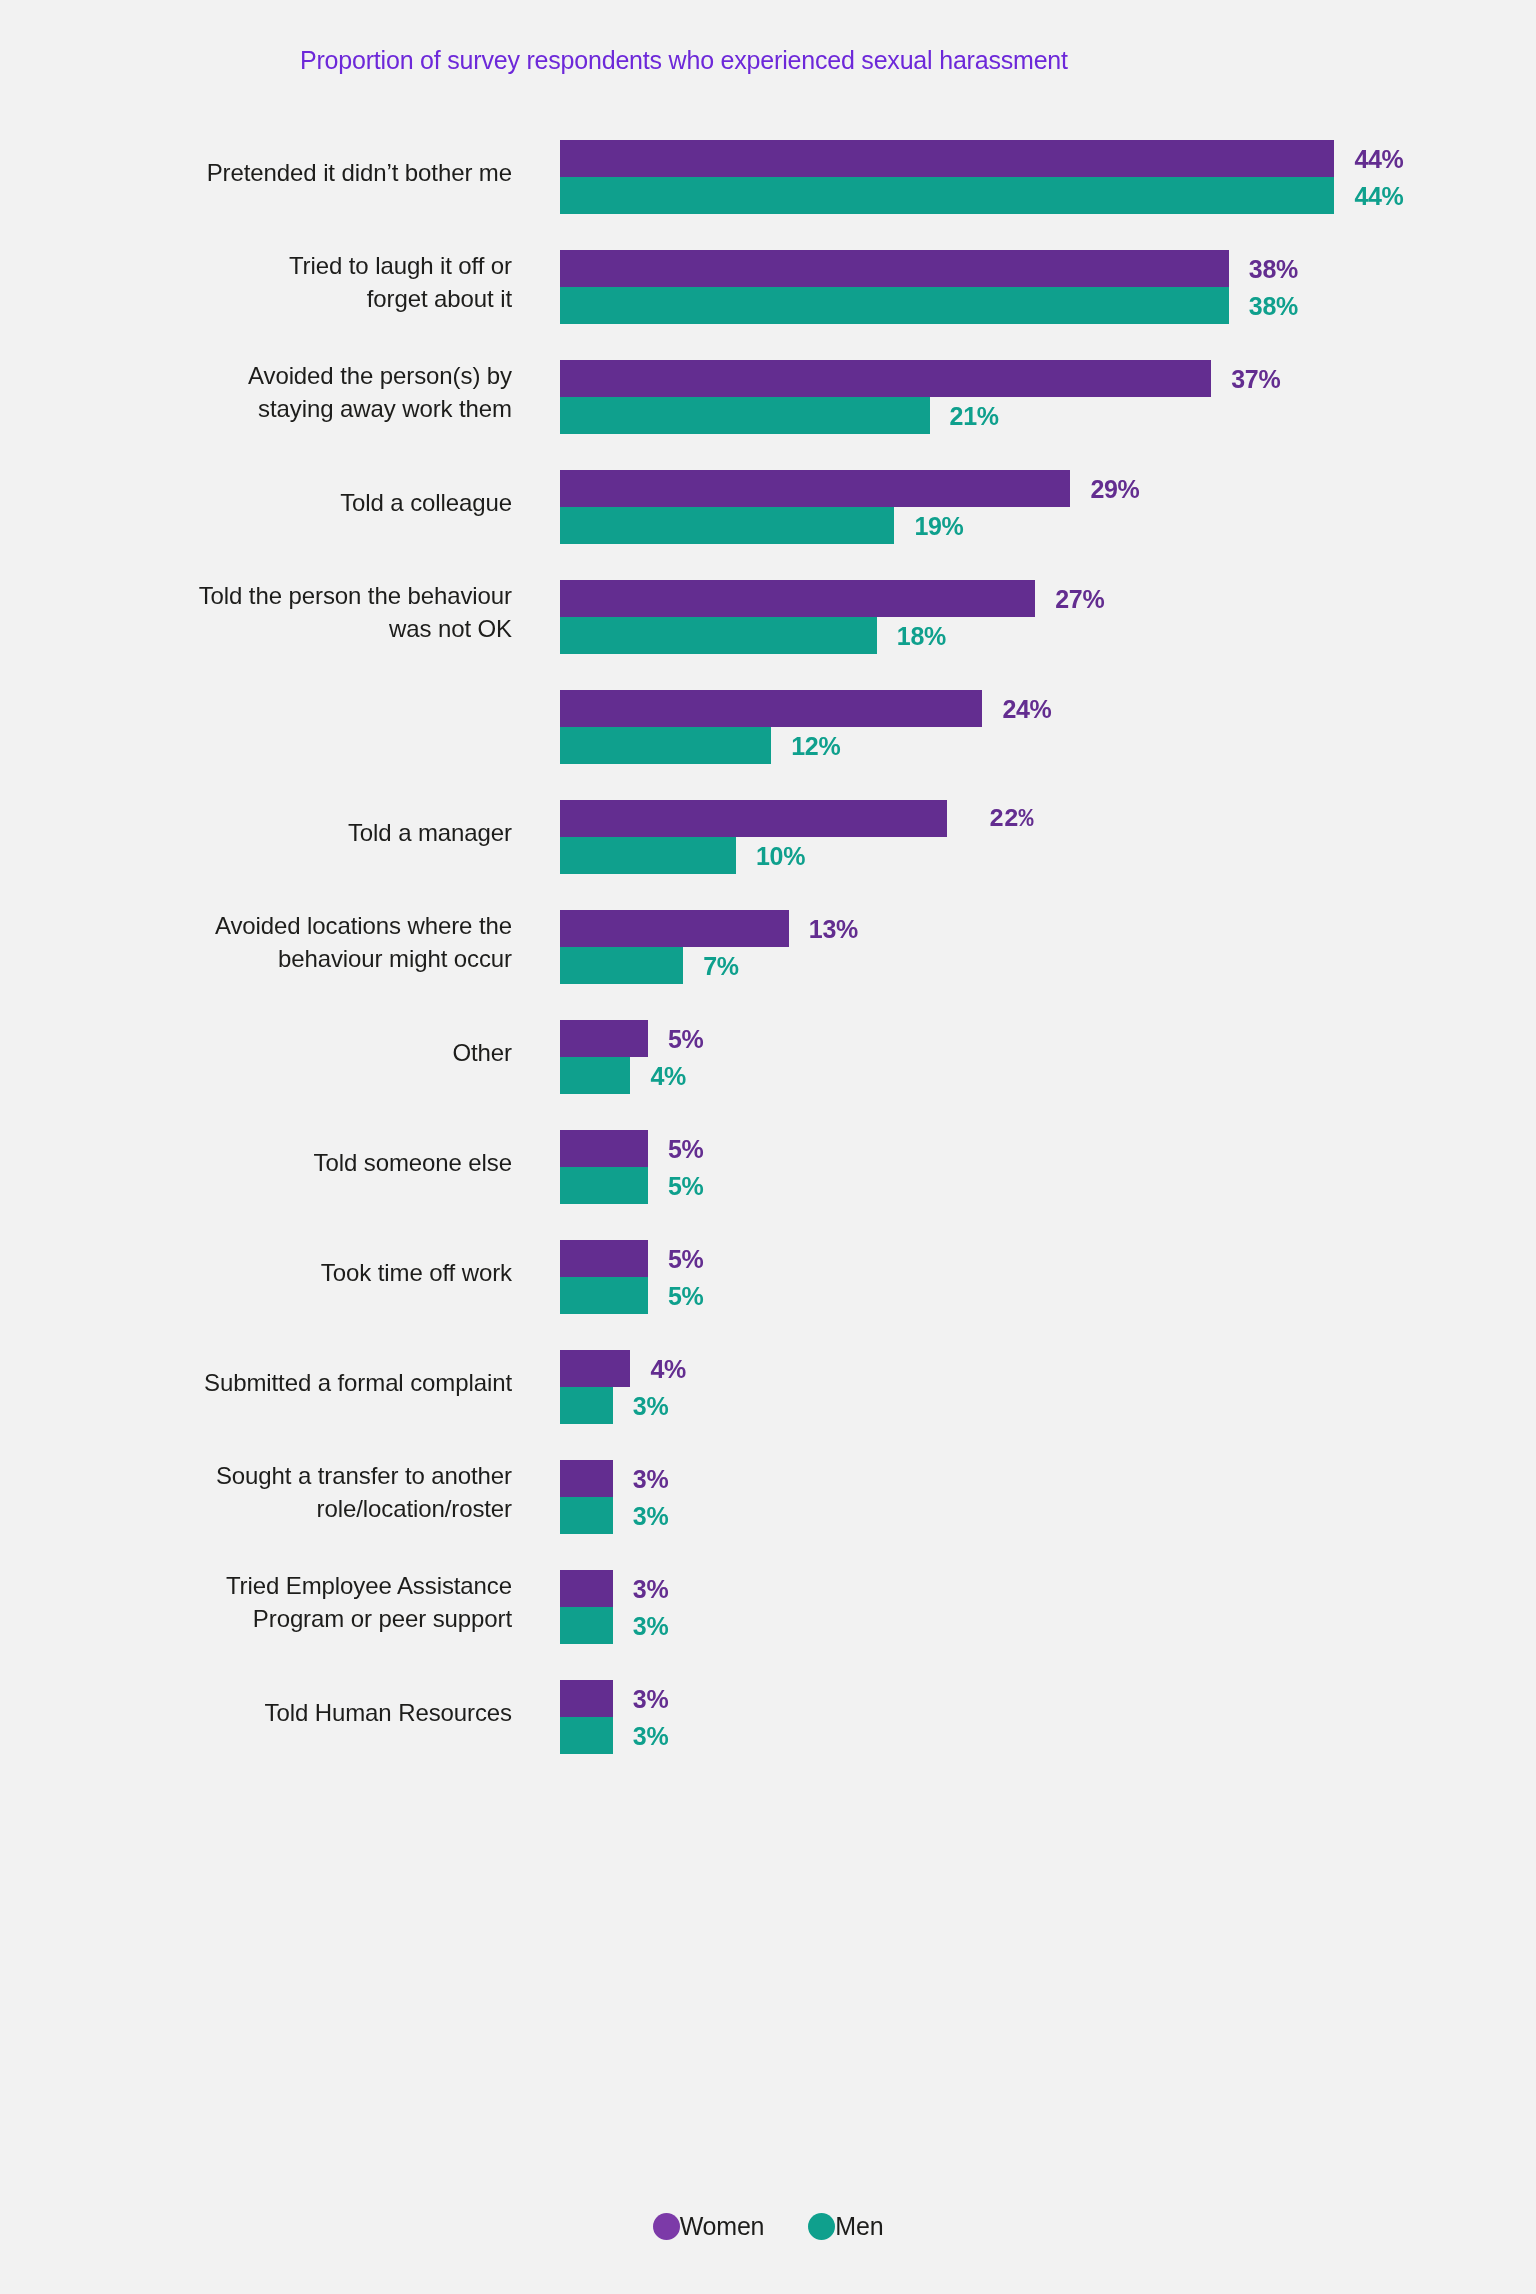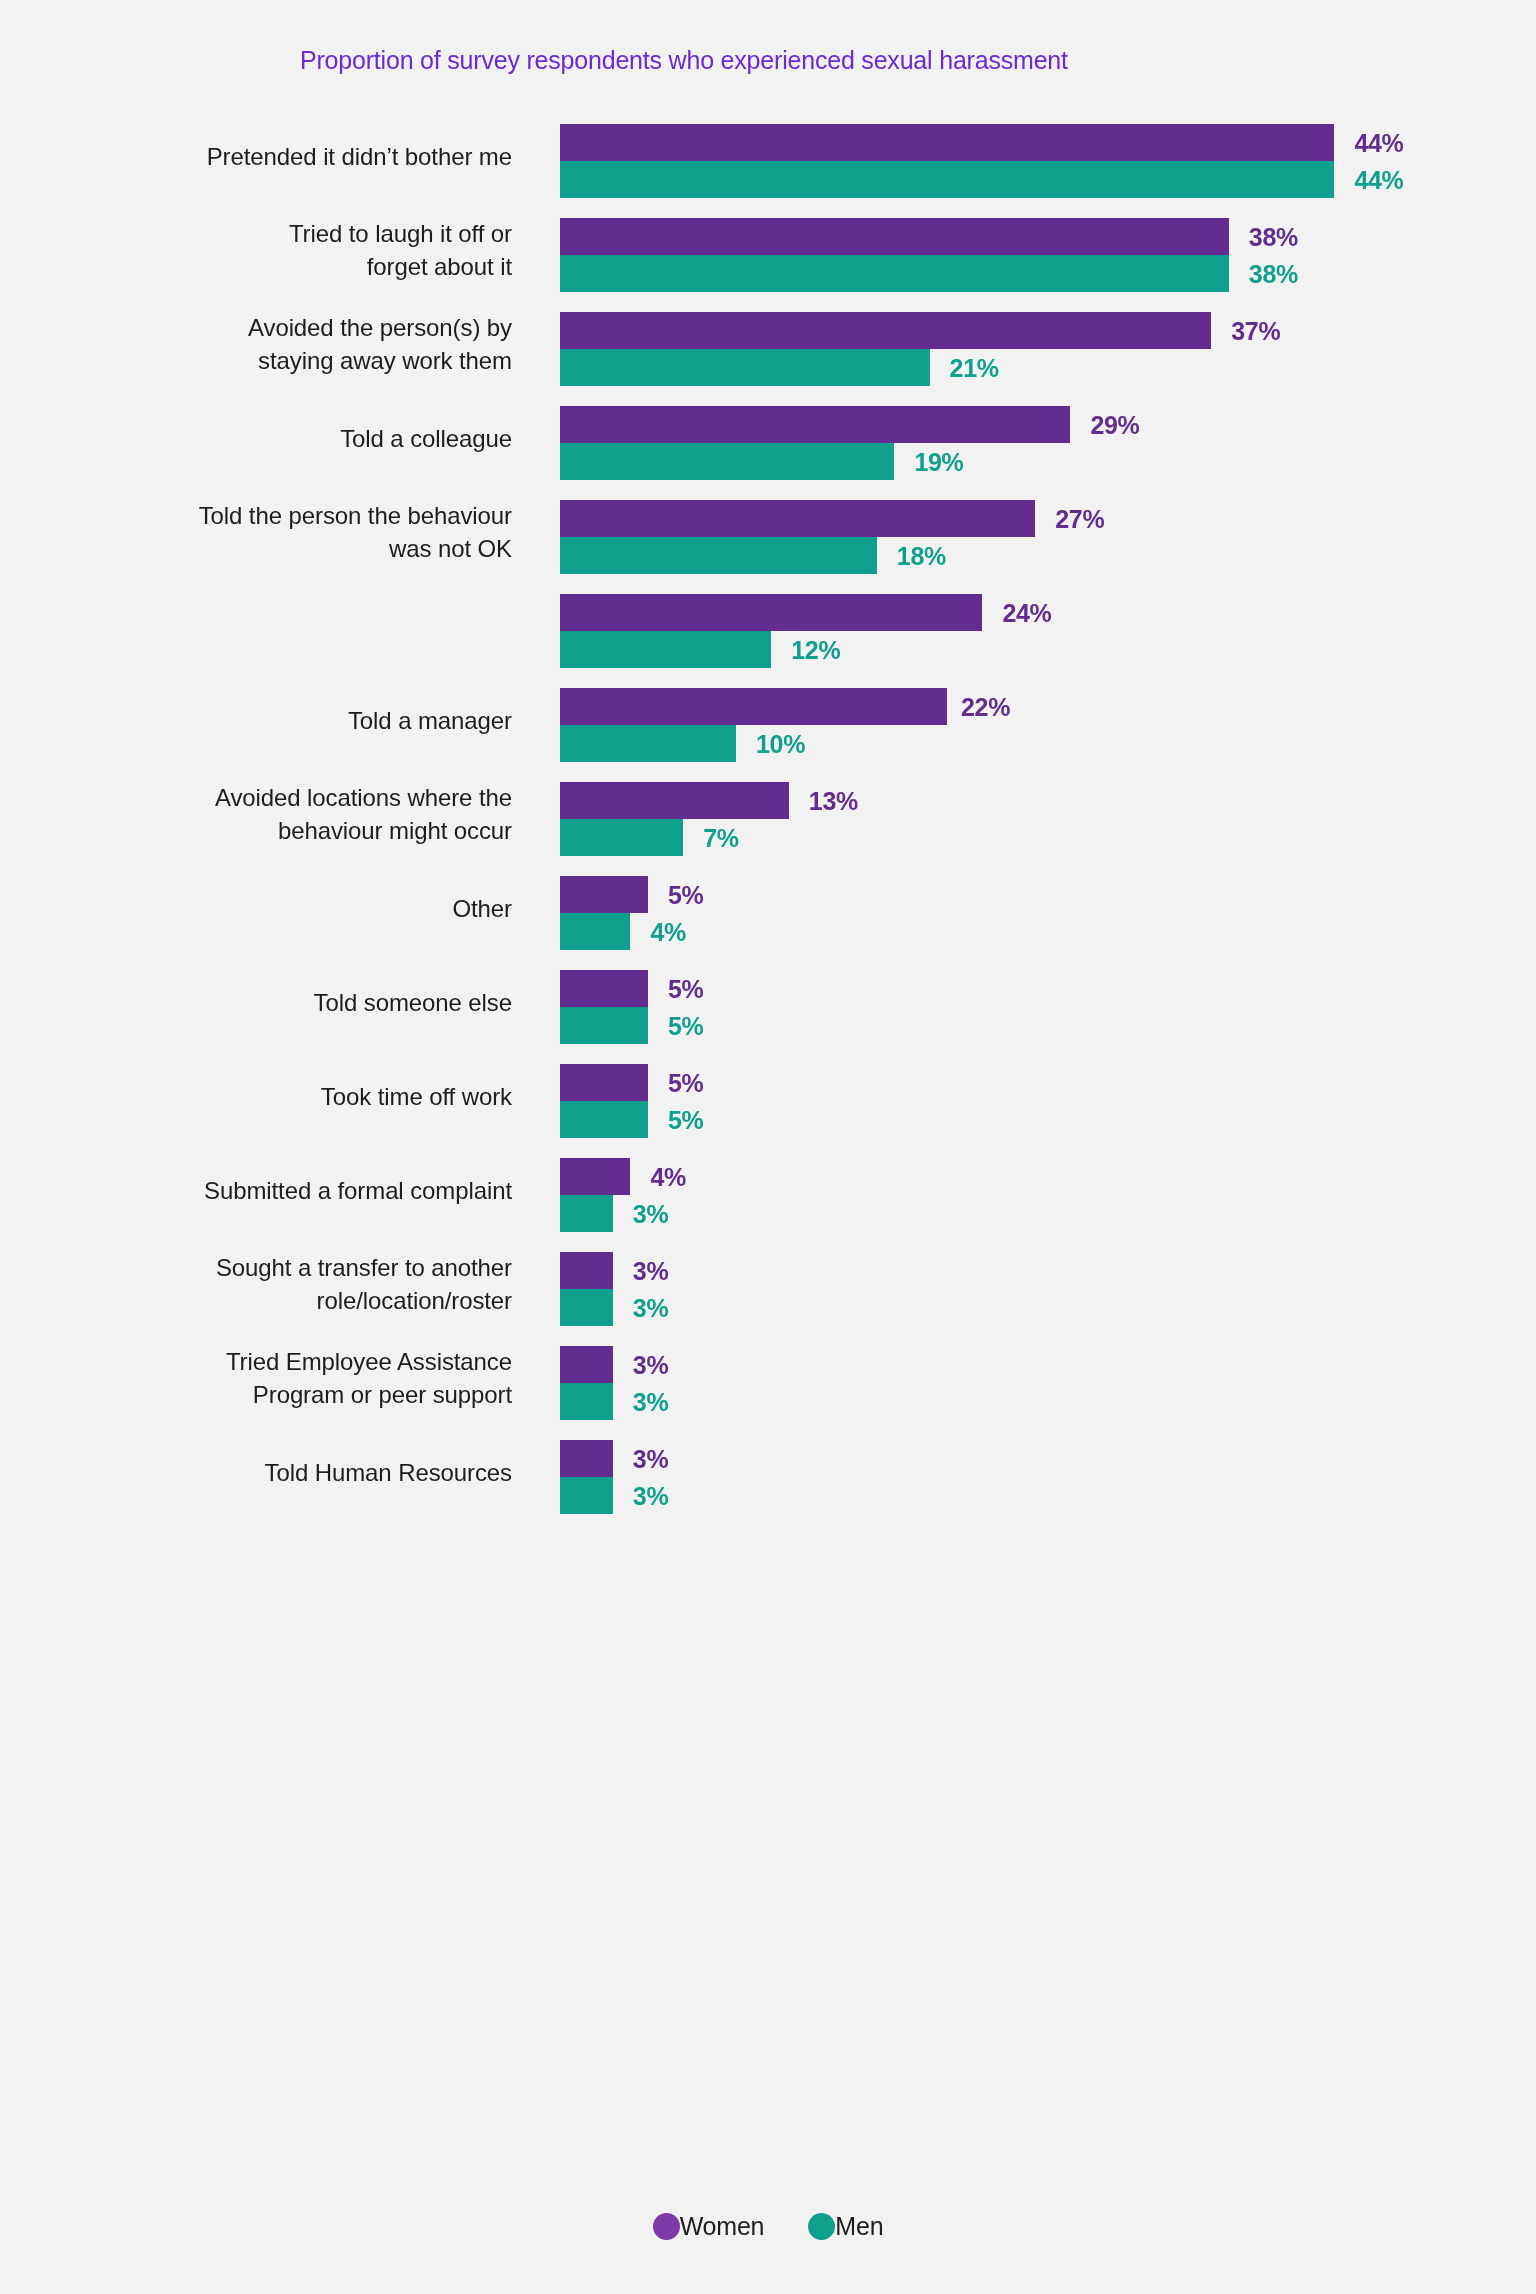--- a/index.html
+++ b/index.html
@@ -32,20 +32,21 @@
   .rows {
     position: absolute;
     left: 0;
     top: 122px;
     width: 1536px;
   }
   .row {
     position: relative;
     height: 94px;
     margin-bottom: 0;
+    margin-top: 16px;
   }
   .row-label {
     position: absolute;
     right: 1024px;           
     width: 460px;
     text-align: right;
     font-size: 24px;
     line-height: 33px;
     color: #1d1d1b;
     letter-spacing: -0.1px;
@@ -214,21 +215,21 @@
           </div>
         </div>
       </div>
       <div class="row">
         <div class="row-label one-line">
           <div>Told a manager</div>
         </div>
         <div class="bars">
           <div class="bar-wrap women">
             <div class="bar women" style="width: 387.2px;"></div>
-            <div class="bar-value women" style="left: 401px;">22%</div>
+            <div class="bar-value women" style="left: 429px; font-family: Liberation Mono, monospace;">22%</div>
           </div>
           <div class="bar-wrap men">
             <div class="bar men" style="width: 176px;"></div>
             <div class="bar-value men" style="left: 196px;">10%</div>
           </div>
         </div>
       </div>
       <div class="row">
         <div class="row-label two-line">
           <div>Avoided locations where the</div>

